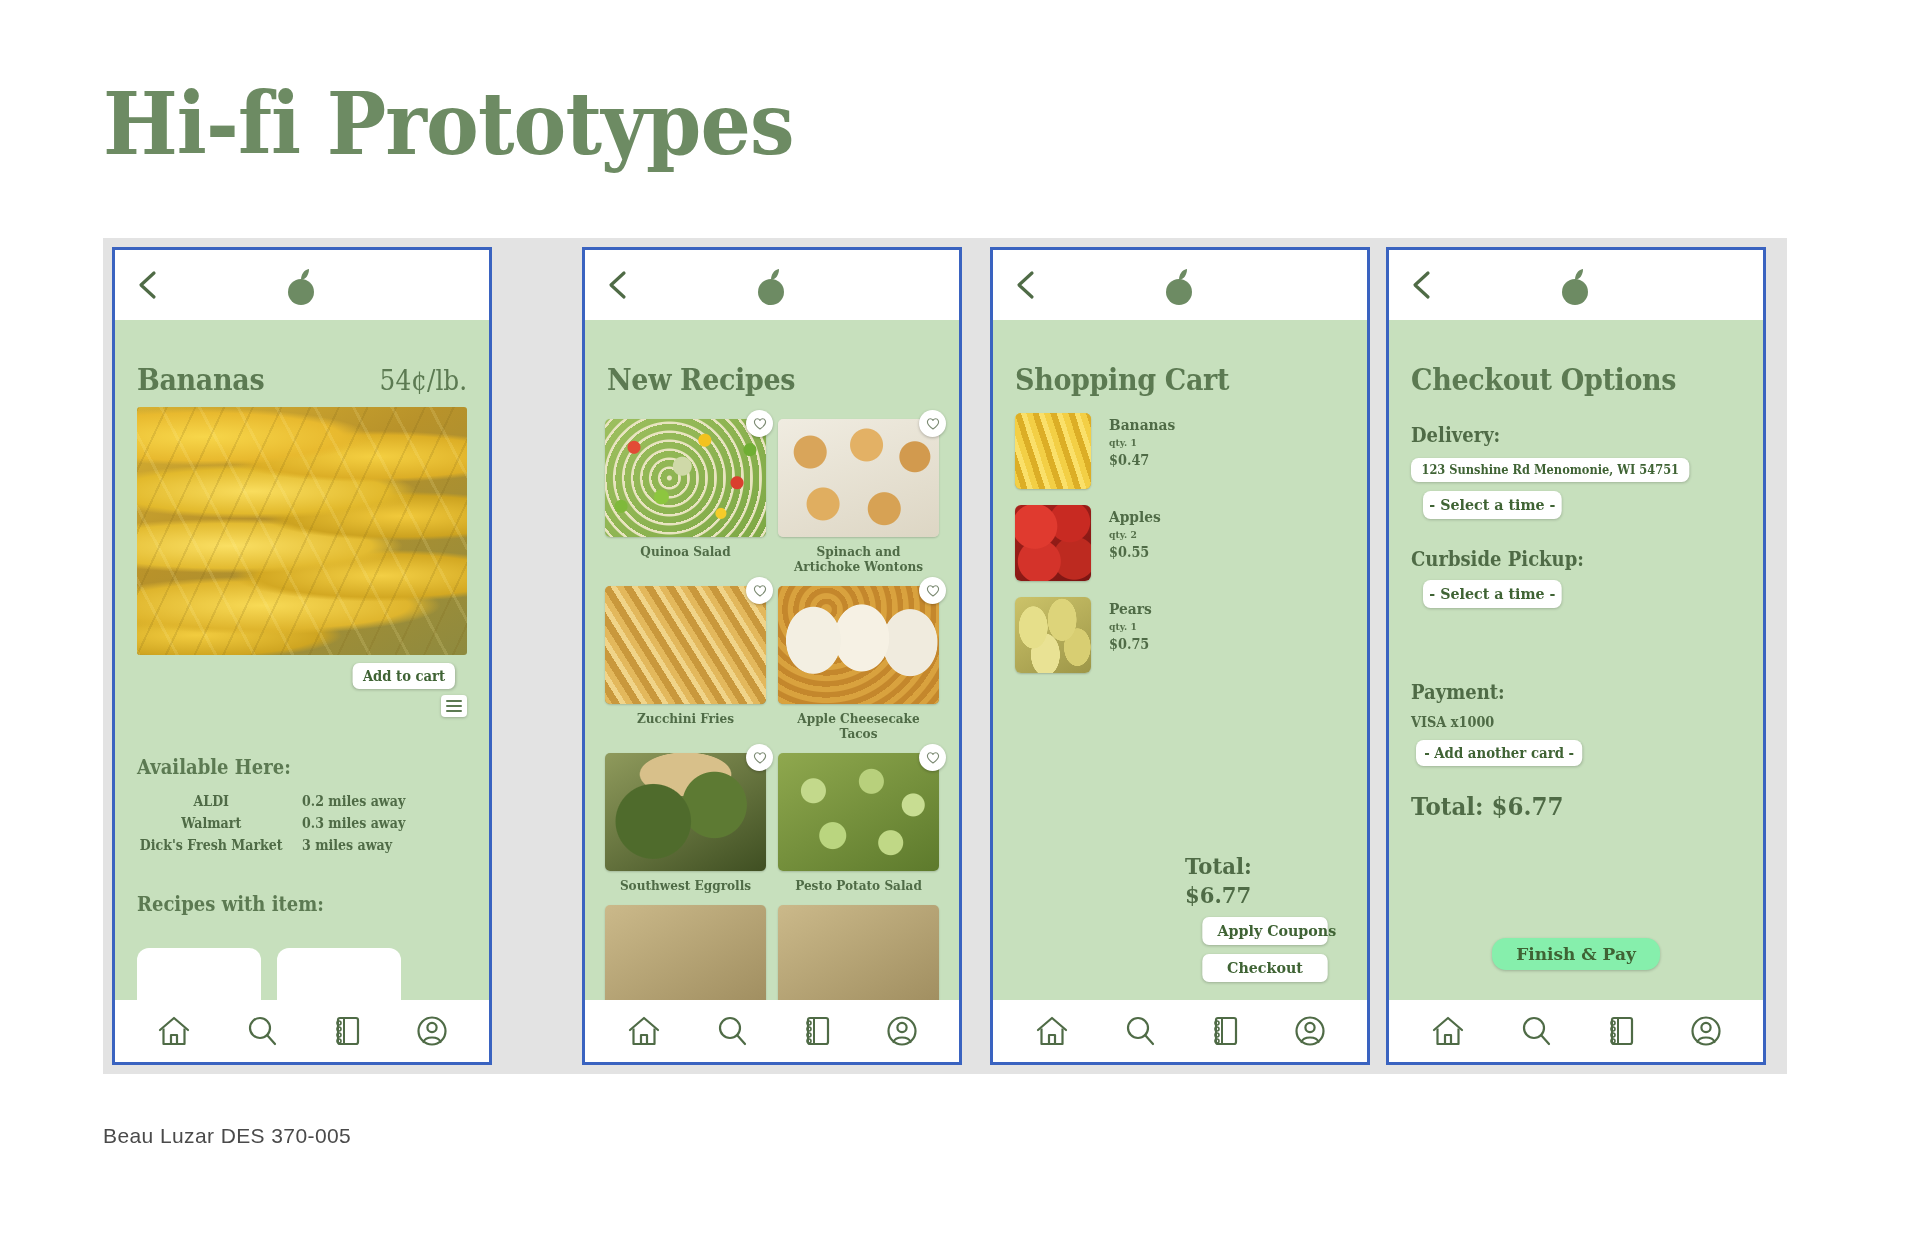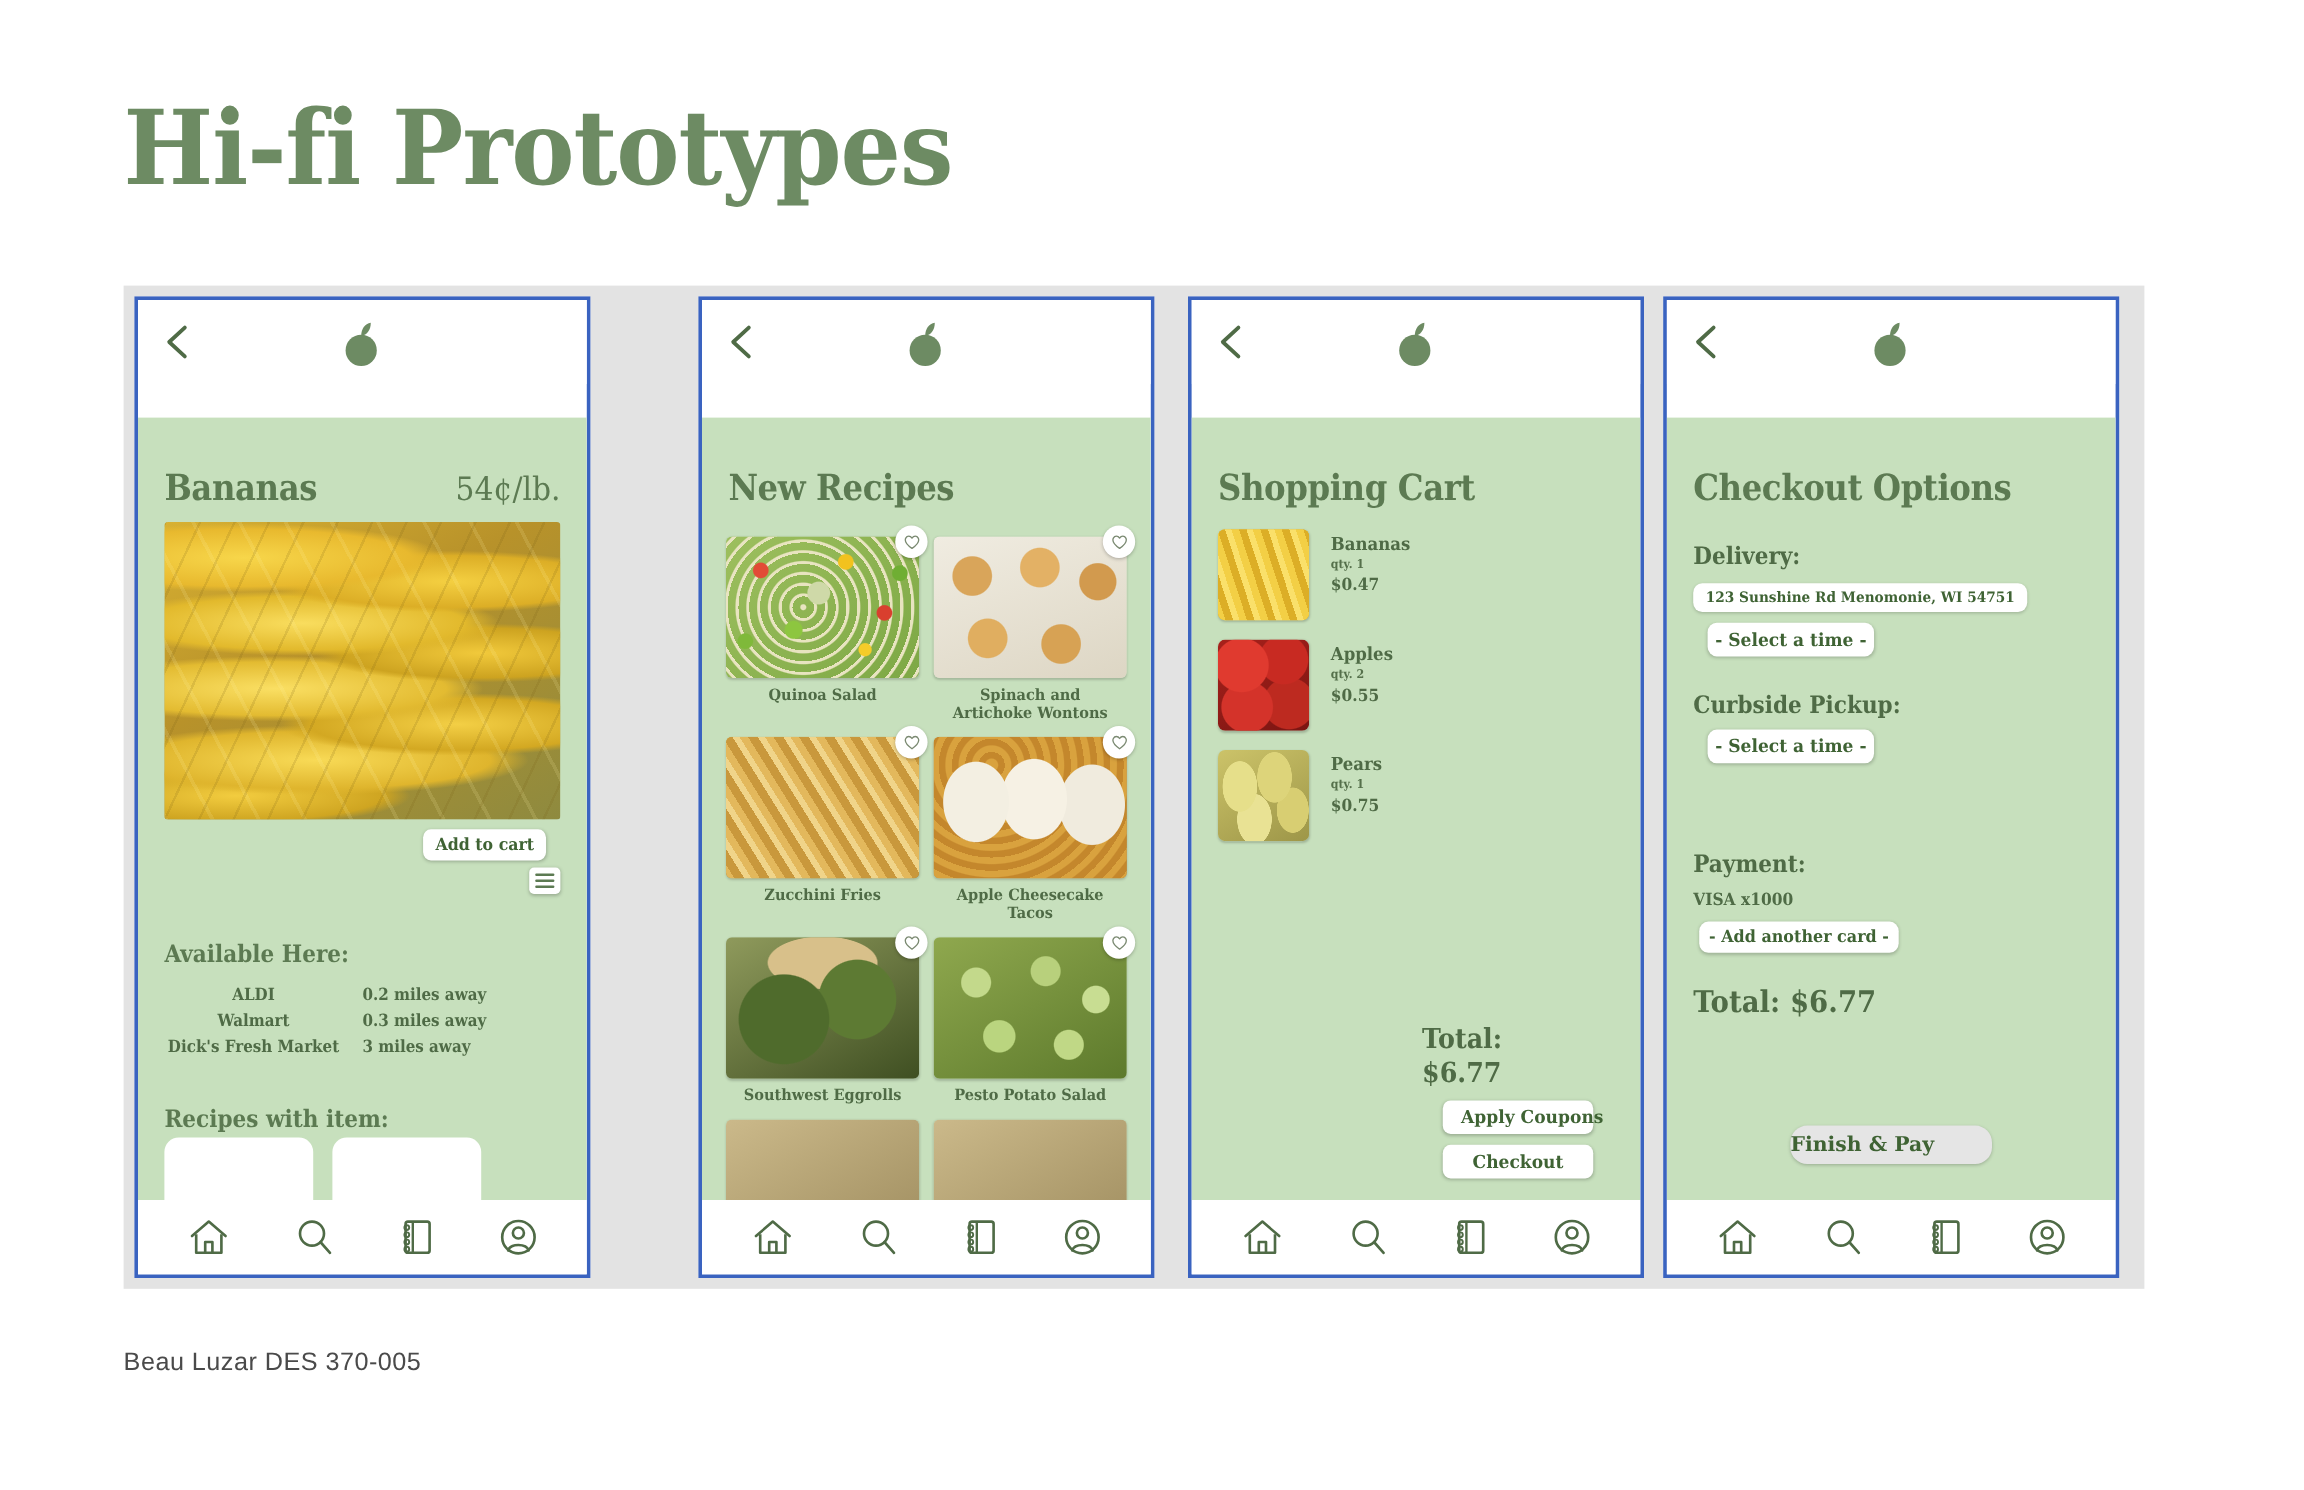--- a/index.html
+++ b/index.html
@@ -99,21 +99,20 @@
     height: 44px;
   }
   .brand-logo svg { display: block; }
 
   
   .screen {
     position: relative;
     flex: 1 1 auto;
     background: #c7e0bd;
     overflow: hidden;
-    margin-top: 28px;
   }
 
   .screen-title {
     font-family: "DejaVu Serif", serif;
     font-weight: 700;
     font-size: 30px;
     color: #5c7a52;
     letter-spacing: -0.4px;
     transform: scaleX(0.9);
     transform-origin: left center;
@@ -556,25 +555,25 @@
     transform: scaleX(0.92);
     transform-origin: left center;
     white-space: nowrap;
   }
   .ck-finish {
     position: absolute;
     left: 50%;
     bottom: 30px;
     transform: translateX(-50%);
     width: 168px;
-    background: #e5e5e5;
+    background: #86efac;
     border-radius: 14px;
     box-shadow: 0 1px 3px rgba(0,0,0,0.22);
     padding: 6px 0;
-    text-align: left;
+    text-align: center;
     font-family: "DejaVu Serif", serif;
     font-weight: 700;
     font-size: 17px;
     color: #3f6334;
     cursor: pointer;
   }
 
   
   .navbar {
     flex: 0 0 62px;

